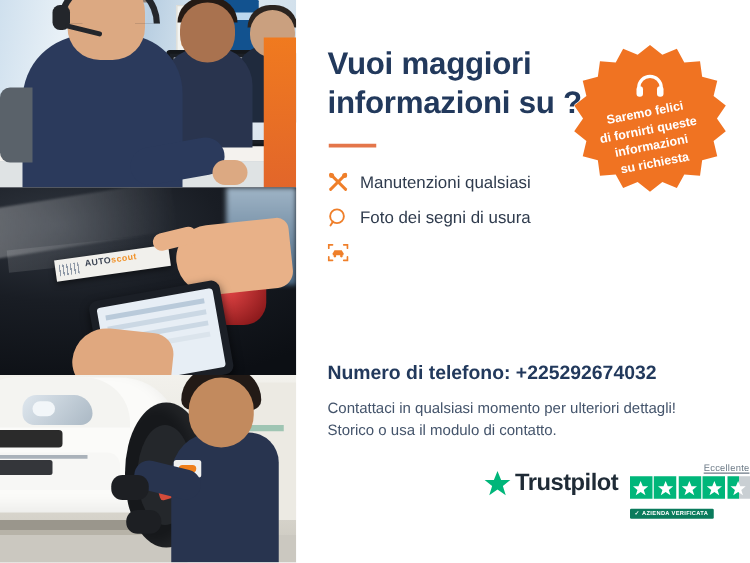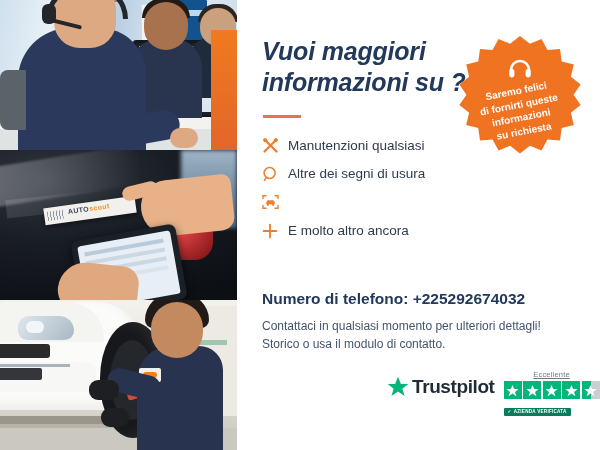--- a/index.html
+++ b/index.html
@@ -118,21 +118,21 @@
   .p3 .mech .badge{position:absolute;left:2px;top:22px;width:22px;height:14px;background:#f0f0ee;border-radius:2px;}
   .p3 .mech .badge:after{content:"";position:absolute;left:4px;top:4px;width:14px;height:6px;background:#ef7f1a;border-radius:3px;}
   .p3 .mech .arm{position:absolute;left:-30px;top:26px;width:54px;height:24px;background:#28344f;border-radius:12px;transform:rotate(14deg);}
   .p3 .mech .glove{position:absolute;left:-48px;top:34px;width:30px;height:20px;background:#1d1f23;border-radius:9px;}
   .p3 .mech .glove2{position:absolute;left:-36px;top:62px;width:28px;height:19px;background:#1d1f23;border-radius:9px;}
   .p3 .tool{position:absolute;right:88px;bottom:52px;width:22px;height:10px;background:#d34b3a;border-radius:3px;transform:rotate(-16deg);}
 
   
   .content{position:relative;flex:1 1 auto;height:450px;background:#ffffff;padding:0;}
   .heading{position:absolute;left:25px;top:36px;width:225px;
-      font-size:25px;line-height:31px;font-weight:700;color:#22395c;letter-spacing:-.2px;font-style:italic;}
+      font-size:25px;line-height:31px;font-weight:700;color:#22395c;letter-spacing:-.2px;}
   .divider{position:absolute;left:26px;top:115px;width:38px;height:3px;background:#e4764a;}
 
   
   .badge{position:absolute;left:222px;top:36px;width:122px;height:122px;}
   .badge .burst{position:absolute;inset:0;background:#f07322;
       clip-path:polygon(50% 0%,58.1% 6.4%,67.6% 2.5%,72.5% 11.4%,82.8% 10.6%,84.2% 20.8%,94.1% 23.4%,91.7% 33.4%,99.7% 39.7%,93.9% 48.2%,99.7% 56.6%,91.7% 62.9%,94.1% 72.9%,84.2% 75.5%,82.8% 85.7%,72.5% 84.9%,67.6% 93.8%,58.1% 89.9%,50% 96.3%,41.9% 89.9%,32.4% 93.8%,27.5% 84.9%,17.2% 85.7%,15.8% 75.5%,5.9% 72.9%,8.3% 62.9%,0.3% 56.6%,6.1% 48.2%,0.3% 39.7%,8.3% 33.4%,5.9% 23.4%,15.8% 20.8%,17.2% 10.6%,27.5% 11.4%,32.4% 2.5%,41.9% 6.4%);
       filter:drop-shadow(0 2px 3px rgba(0,0,0,.18));}
   .badge .hs{position:absolute;left:50%;top:21px;transform:translateX(-50%);}
   .badge .btext{position:absolute;left:0;right:0;top:48px;text-align:center;
       transform:rotate(-11deg);color:#ffffff;font-size:10px;line-height:13.5px;font-weight:700;}
@@ -145,21 +145,21 @@
 
   
   .phone{position:absolute;left:25px;top:290px;font-size:15.5px;font-weight:700;color:#22395c;}
   .sub{position:absolute;left:25px;top:317px;width:320px;font-size:12px;line-height:18px;color:#44546b;}
 
   
   .tp{position:absolute;left:150px;top:370px;display:flex;align-items:flex-start;}
   .tp .logo{display:flex;align-items:flex-start;margin-top:6px;}
   .tp .logo .word{font-size:19px;font-weight:700;color:#1f2b36;letter-spacing:-.4px;margin-left:3px;}
   .tp .rate{margin-left:9px;}
-  .tp .exc{font-size:7.5px;color:#6c7a86;letter-spacing:.2px;margin-bottom:2px;text-align:center;text-decoration:underline;}
+  .tp .exc{font-size:7.5px;color:#6c7a86;letter-spacing:.2px;margin-bottom:2px;text-align:right;text-decoration:underline;}
   .tp .stars{display:flex;gap:1.5px;}
   .tp .sbox{width:18px;height:18px;background:#00b67a;display:flex;align-items:center;justify-content:center;}
   .tp .sbox.half{background:linear-gradient(90deg,#00b67a 50%,#c9cfd3 50%);}
   .tp .vb{margin-top:3px;display:inline-flex;align-items:center;gap:2px;
       background:#0a7b5c;padding:1.5px 4px;border-radius:1px;}
   .tp .vb span{font-size:4.6px;color:#ffffff;letter-spacing:.25px;font-weight:700;}
 </style>
 </head>
 <body>
 
@@ -289,47 +289,39 @@
         <span class="lb">Manutenzioni qualsiasi</span>
       </div>
 
       <div class="item">
         <span class="ic">
           <svg width="16" height="16" viewBox="0 0 16 16" aria-hidden="true">
             <circle cx="7.6" cy="7" r="5.5" fill="none" stroke="#ef7f2a" stroke-width="1.5"></circle>
             <path d="M4.4 11.3 L2.4 14.4" stroke="#ef7f2a" stroke-width="1.5" stroke-linecap="round"></path>
           </svg>
         </span>
-        <span class="lb">Altre dei segni di usura</span>
+        <span class="lb">Foto dei segni di usura</span>
       </div>
 
       <div class="item">
         <span class="ic">
           <svg width="17" height="16" viewBox="0 0 17 16" aria-hidden="true">
             <g fill="none" stroke="#ef7f2a" stroke-width="1.4" stroke-linecap="round">
               <path d="M1 4.5 V1.8 H4"></path>
                 <path d="M16 4.5 V1.8 H13"></path>
               <path d="M1 11.5 V14.2 H4"></path>
                 <path d="M16 11.5 V14.2 H13"></path>
             </g>
             <path d="M4.2 10.2 h8.6 v-1.7 l-1.4-2.3 h-5.8 l-1.4 2.3 z" fill="#ef7f2a"></path>
             <circle cx="5.9" cy="10.8" r="1.1" fill="#ef7f2a"></circle>
             <circle cx="11.1" cy="10.8" r="1.1" fill="#ef7f2a"></circle>
           </svg>
         </span>
       </div>
 
-      <div class="item">
-        <span class="ic">
-          <svg width="16" height="16" viewBox="0 0 16 16" aria-hidden="true">
-            <path d="M8 1.6 V14.4 M1.6 8 H14.4" stroke="#ef7f2a" stroke-width="1.9" stroke-linecap="round"></path>
-          </svg>
-        </span>
-        <span class="lb">E molto altro ancora</span>
-      </div>
 
     </div>
 
     <div class="phone">Numero di telefono: +225292674032</div>
     <div class="sub">
       <div>Contattaci in qualsiasi momento per ulteriori dettagli!</div>
       <div>Storico o usa il modulo di contatto.</div>
     </div>
 
     <div class="tp">

